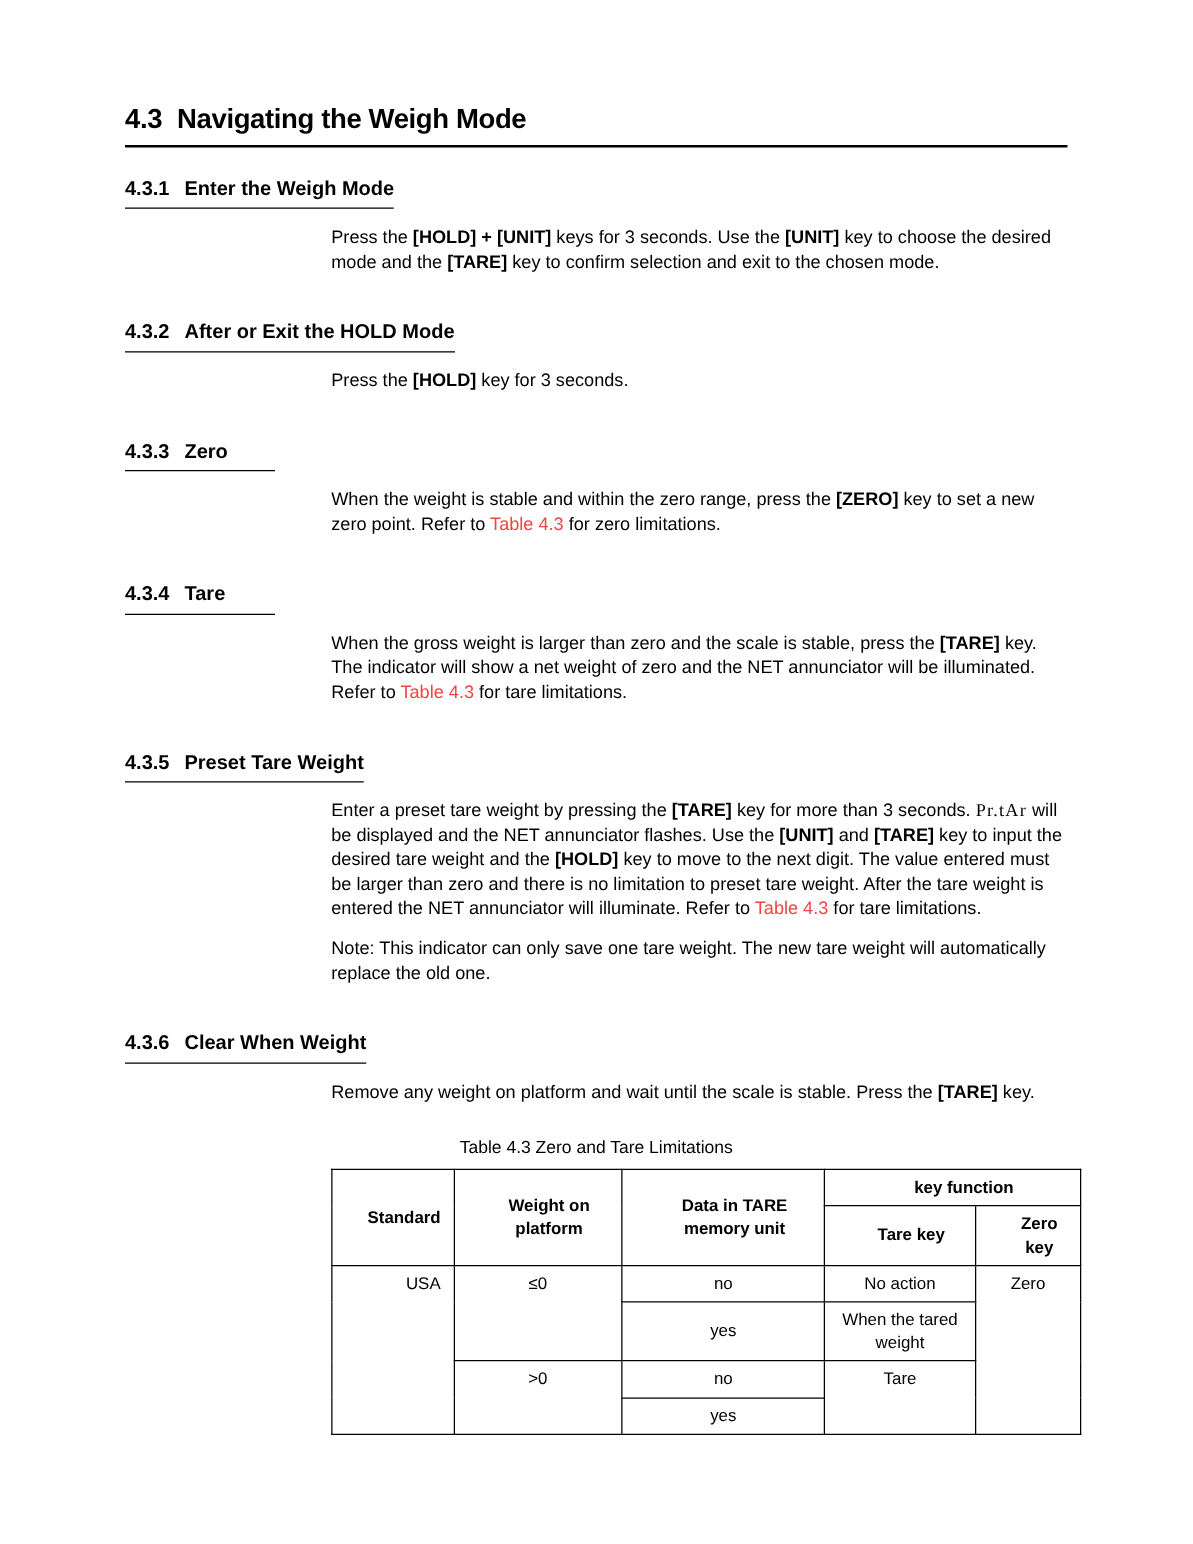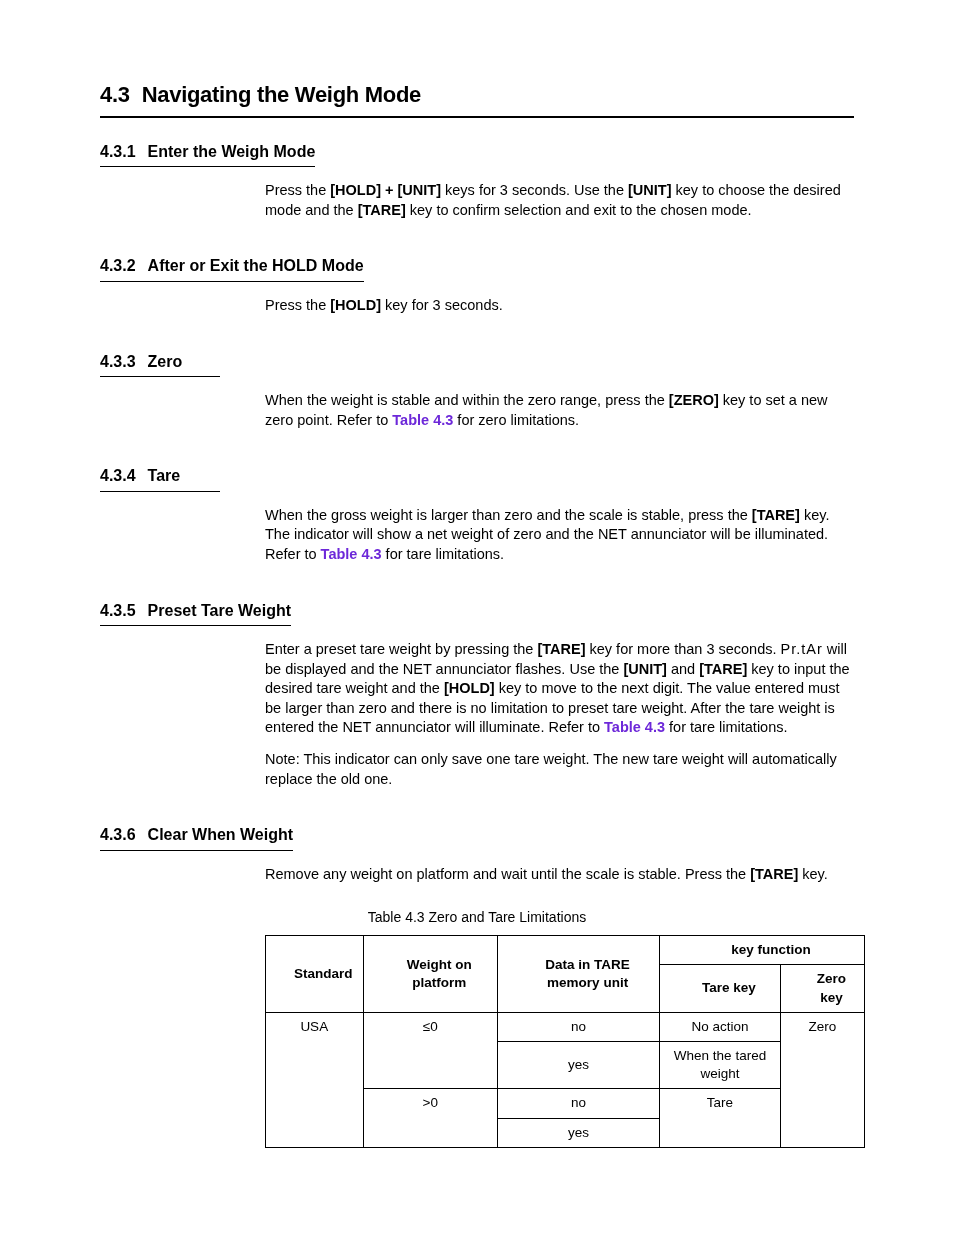--- a/index.html
+++ b/index.html
@@ -30,22 +30,22 @@
     margin-top: 23px;
     margin-bottom: 14px;
     min-width: 180px;
   }
   .sub-heading .num { display:inline-block; margin-right: 12px; }
   .body-text {
     margin-left: 165px;
     margin-bottom: 12px;
   }
   .body-text b { font-weight: bold; }
-  .xref { color: #6d28d9; font-weight: bold; }
-  .seg { font-family: Liberation Sans, sans-serif; letter-spacing: 1px; text-align: center; }
+  .xref { color: #ef4444; }
+  .seg { font-family: Liberation Serif, serif; letter-spacing: 1px; text-align: center; }
   .table-caption {
     text-align: center;
     font-weight: normal;
     font-size: 14px;
     margin: 24px 0 8px 0;
   }
   table.lim {
     margin-left: 165px;
     border-collapse: collapse;
     font-size: 13.5px;
@@ -125,21 +125,21 @@
     <th rowspan="2">Standard</th>
     <th rowspan="2">Weight on platform</th>
     <th rowspan="2">Data in TARE memory unit</th>
     <th colspan="2">key function</th>
   </tr>
   <tr>
     <th>Tare key</th>
     <th>Zero key</th>
   </tr>
   <tr>
-    <td rowspan="4" style="vertical-align:top;">USA</td>
+    <td rowspan="4" style="vertical-align:top;text-align:right;">USA</td>
     <td rowspan="2" style="vertical-align:top;">≤0</td>
     <td>no</td>
     <td>No action</td>
     <td rowspan="4" style="vertical-align:top;">Zero</td>
   </tr>
   <tr>
     <td>yes</td>
     <td>When the tared weight</td>
   </tr>
   <tr>

